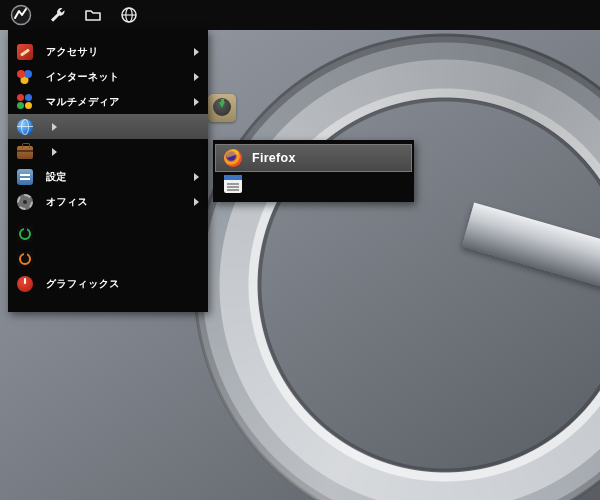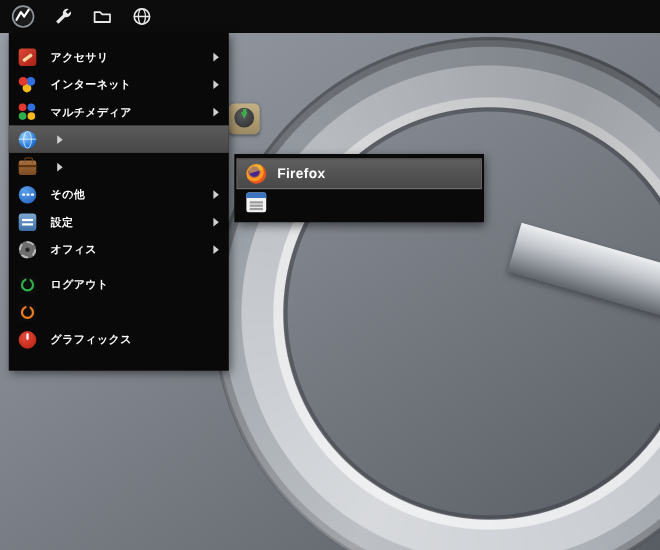--- a/index.html
+++ b/index.html
@@ -98,21 +98,21 @@
 
   .ic-restart{background:#0d0d0d;border-radius:2px;}
   .ic-restart::before{content:"";position:absolute;left:2px;top:2px;width:12px;height:12px;border-radius:50%;
       border:2.5px solid #f07c1e;box-sizing:border-box;}
   .ic-restart::after{content:"";position:absolute;left:7px;top:1px;width:3px;height:4px;background:#0d0d0d;}
 
   .ic-shutdown{background:radial-gradient(circle at 40% 35%,#e84a3a,#b01c10);border-radius:50%;}
   .ic-shutdown::after{content:"";position:absolute;left:7px;top:2px;width:2px;height:6px;background:#fff;border-radius:1px;}
 
   
-  .submenu{position:absolute;left:213px;top:140px;width:227px;background:#090909;
+  .submenu{position:absolute;left:213px;top:140px;width:201px;background:#090909;
            padding:5px 0;box-sizing:border-box;box-shadow:2px 3px 8px rgba(0,0,0,.5);}
   .sitem{height:26px;display:flex;align-items:center;padding:0 8px;margin:0 3px;}
   .sitem.selected{background:linear-gradient(#5e5e5e,#484848);outline:1px solid #7a7a7a;}
   .slabel{color:#fff;font-size:12.5px;font-weight:bold;letter-spacing:.3px;white-space:nowrap;}
   .si{width:18px;height:18px;flex:0 0 18px;margin-right:10px;position:relative;border-radius:3px;}
 
   .ic-firefox{background:radial-gradient(circle at 40% 40%,#46268c 0 4px,#ff9a1f 6px 8px,#e8551f 9px);border-radius:50%;}
   .ic-firefox::after{content:"";position:absolute;left:2px;top:1px;width:12px;height:6px;
       border-radius:50% 50% 0 0;background:rgba(255,200,60,.55);transform:rotate(-18deg);}
 
@@ -200,43 +200,37 @@
     <div class="mitem selected">
       <span class="mi ic-internet"></span>
       <span class="arrow"></span>
     </div>
 
     <div class="mitem">
       <span class="mi ic-office"></span>
       <span class="arrow"></span>
     </div>
 
-    <div class="mitem">
-      <span class="mi ic-other"></span>
-      <span class="mlabel">その他</span>
-      <span class="arrow"></span>
-    </div>
 
     <div class="mitem">
       <span class="mi ic-settings"></span>
       <span class="mlabel">設定</span>
       <span class="arrow"></span>
     </div>
 
     <div class="mitem">
       <span class="mi ic-system"></span>
       <span class="mlabel">オフィス</span>
       <span class="arrow"></span>
     </div>
 
     <div class="msep"></div>
 
     <div class="mitem">
       <span class="mi ic-logout"></span>
-      <span class="mlabel">ログアウト</span>
     </div>
 
     <div class="mitem">
       <span class="mi ic-restart"></span>
     </div>
 
     <div class="mitem">
       <span class="mi ic-shutdown"></span>
       <span class="mlabel">グラフィックス</span>
     </div>

